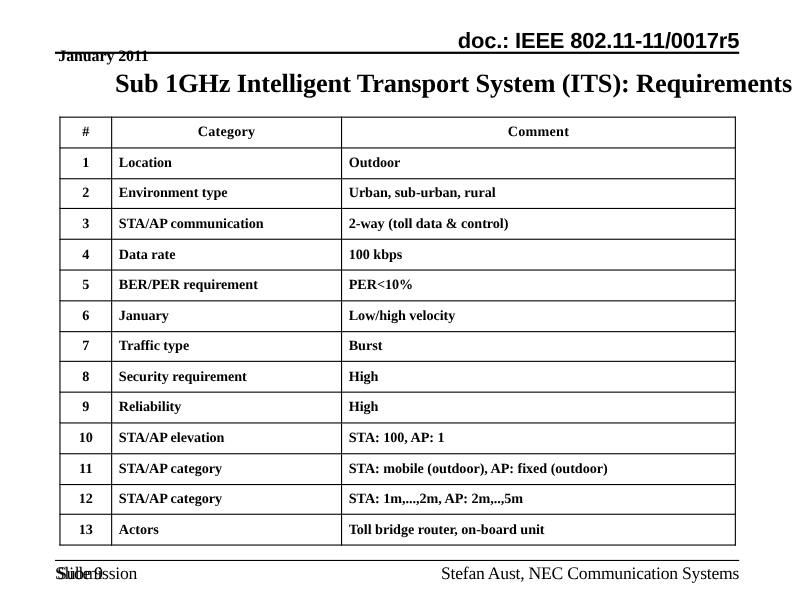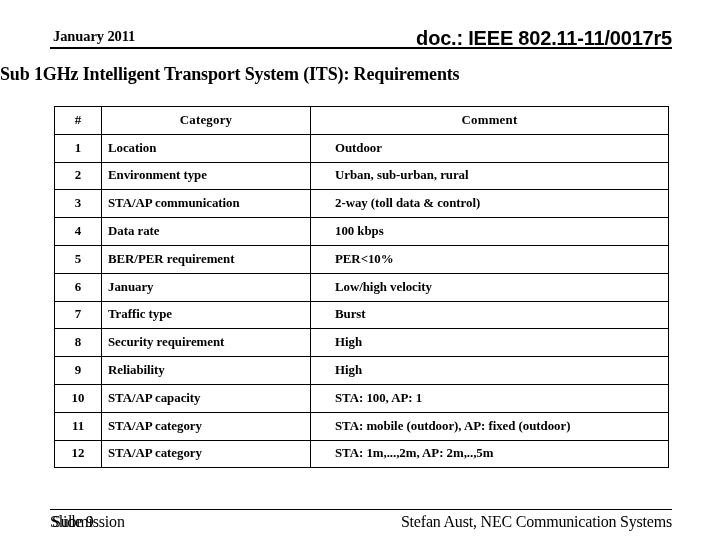--- a/index.html
+++ b/index.html
@@ -28,21 +28,21 @@
   .hdr {
     position: absolute;
     left: 50px;
     top: 27px;
     width: 622px;
     height: 20px;
   }
   .hdr-left {
     position: absolute;
     left: 3px;
-    top: 1px;
+    top: 16px;
     font-family: "Liberation Serif", "DejaVu Serif", serif;
     font-size: 14.5px;
     font-weight: bold;
     letter-spacing: -0.1px;
     white-space: nowrap;
   }
   .hdr-right {
     position: absolute;
     right: 0px;
     top: 0;
@@ -60,23 +60,23 @@
     height: 0;
     border-top: 2.2px solid #000;
   }
 
   
   .title {
     position: absolute;
     left: 0;
     top: 64px;
     width: 720px;
-    text-align: left;
-    font-family: "Liberation Serif", "DejaVu Serif", serif;
-    font-size: 18px;
+    text-align: right;
+    font-family: "Liberation Serif", "DejaVu Serif", serif;
+    font-size: 24px;
     font-weight: bold;
     letter-spacing: -0.15px;
     white-space: nowrap;
   }
 
   
   .tbl-wrap {
     position: absolute;
     left: 54px;
     top: 106px;
@@ -110,21 +110,21 @@
   }
   table.req td.num {
     text-align: center;
     padding: 0;
   }
   table.req td.cat,
   table.req td.com {
     text-align: left;
     letter-spacing: -0.05px;
   }
-  table.req td.com { padding-left: 24px; }
+  table.req td.com { padding-left: 6px; }
 
   
   .ftr-rule {
     position: absolute;
     left: 50px;
     top: 509px;
     width: 622px;
     height: 0;
     border-top: 1.8px solid #000;
   }
@@ -227,32 +227,37 @@
           <td class="cat">Security requirement</td>
           <td class="com">High</td>
         </tr>
         <tr>
           <td class="num">9</td>
           <td class="cat">Reliability</td>
           <td class="com">High</td>
         </tr>
         <tr>
           <td class="num">10</td>
-          <td class="cat">STA/AP capacity</td>
+          <td class="cat">STA/AP elevation</td>
           <td class="com">STA: 100, AP: 1</td>
         </tr>
         <tr>
           <td class="num">11</td>
           <td class="cat">STA/AP category</td>
           <td class="com">STA: mobile (outdoor), AP: fixed (outdoor)</td>
         </tr>
         <tr>
           <td class="num">12</td>
           <td class="cat">STA/AP category</td>
           <td class="com">STA: 1m,...,2m, AP: 2m,..,5m</td>
+        </tr>
+        <tr>
+          <td class="num">13</td>
+          <td class="cat">Actors</td>
+          <td class="com">Toll bridge router, on-board unit</td>
         </tr>
       </tbody>
     </table>
   </div>
 
   <div class="ftr-rule"></div>
   <div class="ftr">
     <div class="ftr-left">Submission</div>
     <div class="ftr-center">Slide 9</div>
     <div class="ftr-right">Stefan Aust, NEC Communication Systems</div>

